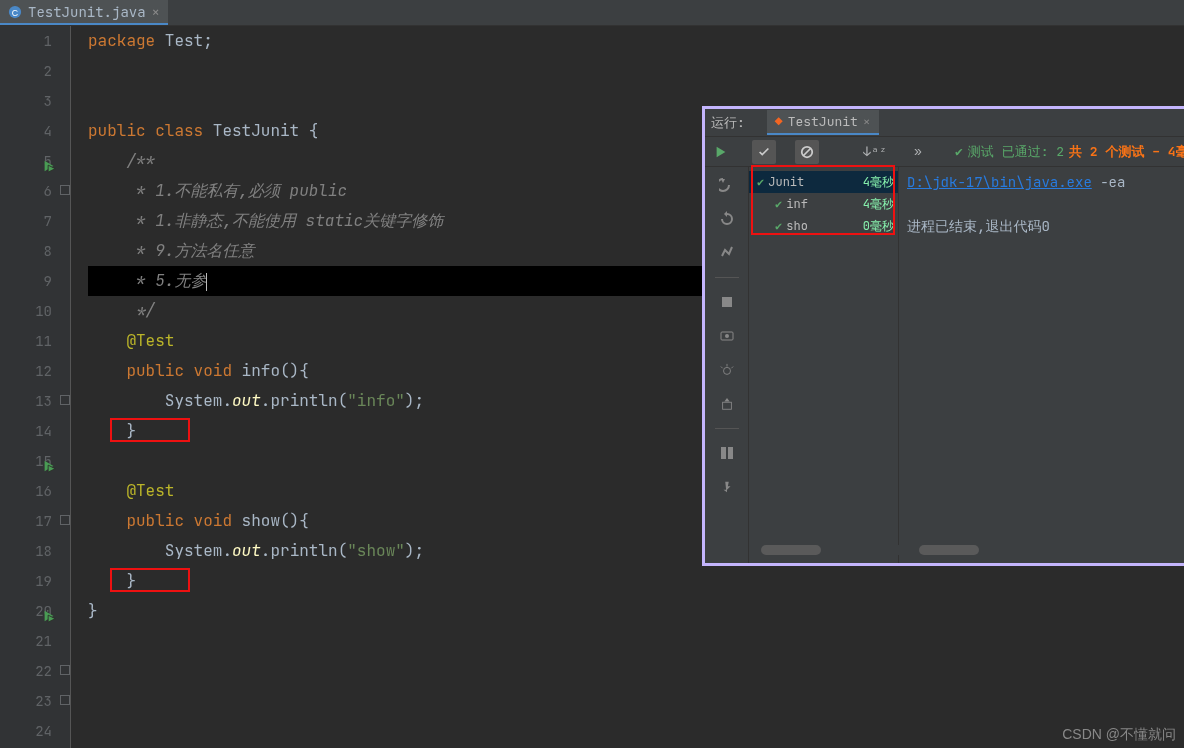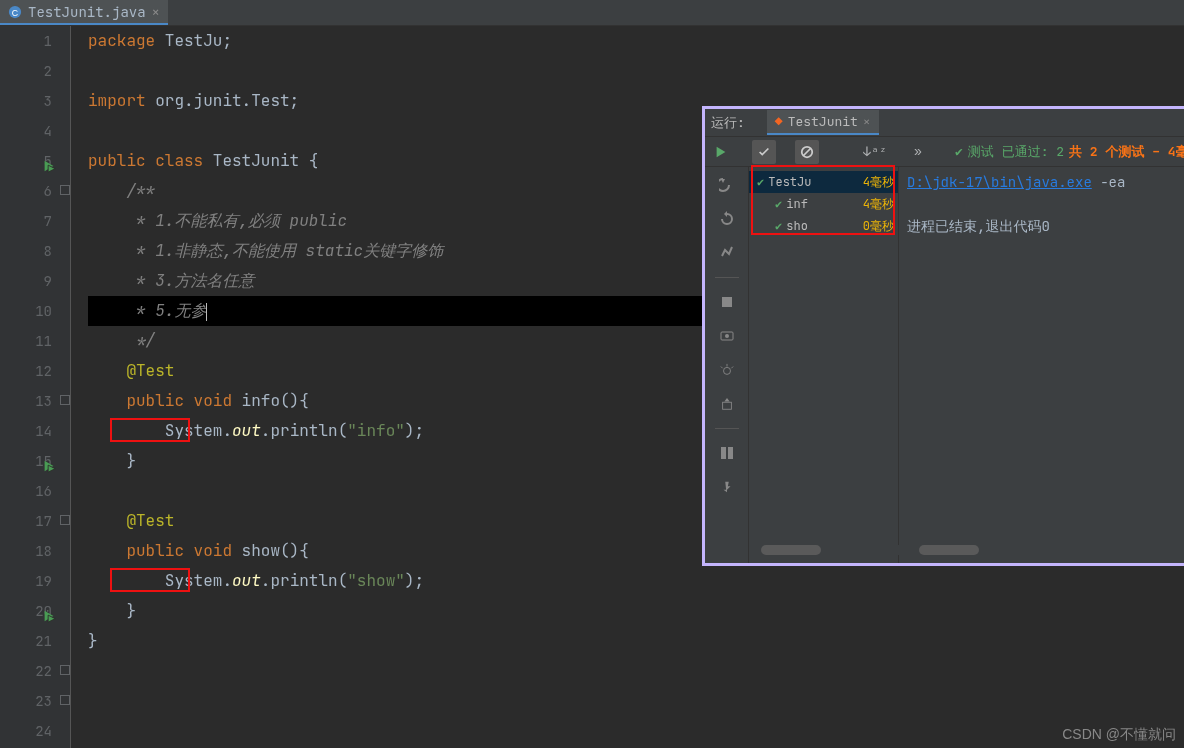--- a/index.html
+++ b/index.html
@@ -175,21 +175,21 @@
     height:22px;
     display:flex;
     align-items:center;
     padding-left:8px;
     gap:4px;
     font-size:12px;
     color:#bbb;
   }
   .tree-row.sel { background:#0d293e; }
   .chk { color:#59a869; }
-  .time { color:#eab308; }
+  .time { color:#86efac; }
   .console {
     flex:1;
     padding:4px 8px;
     font-family:"JetBrains Mono",monospace;
     font-size:14px;
   }
   .console-line { height: 22px; line-height:22px; white-space: pre; }
   .link { color:#287bde; text-decoration:underline; cursor:pointer; }
   .status-green { color:#59a869; }
   .status-grey { color:#f97316;font-weight:bold; }
@@ -262,29 +262,28 @@
       <div class="gutter-line">21</div>
       <div class="gutter-line">22<span class="fold-icon"></span></div>
       <div class="gutter-line">23<span class="fold-icon"></span></div>
       <div class="gutter-line">24</div>
     </div>
   <div class="code" id="code">
     <div class="code-left-border"></div>
 
     <div class="red-box" style="left:40px; top:392px; width:80px; height:24px;"></div>
     <div class="red-box" style="left:40px; top:542px; width:80px; height:24px;"></div>
-  <div class="line"><span class="kw">package </span><span>TestJu;</span></div>
+  <div class="line"><span class="kw">package </span><span>Test;</span></div>
       <div class="line"></div>
-      <div class="line"><span class="kw">import </span><span>org.junit.Test;</span></div>
       <div class="line"></div>
       <div class="line"><span class="kw">public class </span><span>TestJunit {</span></div>
       <div class="line"><span class="comment">    /**</span></div>
       <div class="line"><span class="comment">     * 1.不能私有,必须 public</span></div>
       <div class="line"><span class="comment">     * 1.非静态,不能使用 static关键字修饰</span></div>
-      <div class="line"><span class="comment">     * 3.方法名任意</span></div>
+      <div class="line"><span class="comment">     * 9.方法名任意</span></div>
       <div class="line current"><span class="comment">     * 5.无参</span><span class="caret"></span></div>
       <div class="line"><span class="comment">     */</span></div>
       <div class="line"><span>    </span><span class="annotation">@Test</span></div>
       <div class="line"><span>    </span><span class="kw">public void </span><span>info(){</span></div>
       <div class="line"><span>        System.</span><span class="field">out</span><span>.println(</span><span class="str">"info"</span><span>);</span></div>
       <div class="line"><span>    }</span></div>
       <div class="line"></div>
       <div class="line"><span>    </span><span class="annotation">@Test</span></div>
       <div class="line"><span>    </span><span class="kw">public void </span><span>show(){</span></div>
       <div class="line"><span>        System.</span><span class="field">out</span><span>.println(</span><span class="str">"show"</span><span>);</span></div>
@@ -385,21 +384,21 @@
       <div class="side-btn">
           <svg width="14" height="14" viewBox="0 0 16 16">
             <path d="M6 2h4l-1 5h3l-4 4v3l-4-3h3z" fill="#888"></path>
           </svg>
         </div>
     </div>
     <div class="tree" id="tree">
       <div class="red-box" style="left:2px; top:-2px; width:144px; height:70px;"></div>
     <div class="tree-row sel" style="padding-left: 8px;">
           <span class="chk">✔</span>
-          <span>TestJu</span>
+          <span>Junit</span>
           <span class="time" style="margin-left:auto;padding-right:4px;">4毫秒</span>
         </div>
         <div class="tree-row" style="padding-left: 26px;">
           <span class="chk">✔</span>
           <span>inf</span>
           <span class="time" style="margin-left:auto;padding-right:4px;">4毫秒</span>
         </div>
         <div class="tree-row" style="padding-left: 26px;">
           <span class="chk">✔</span>
           <span>sho</span>

